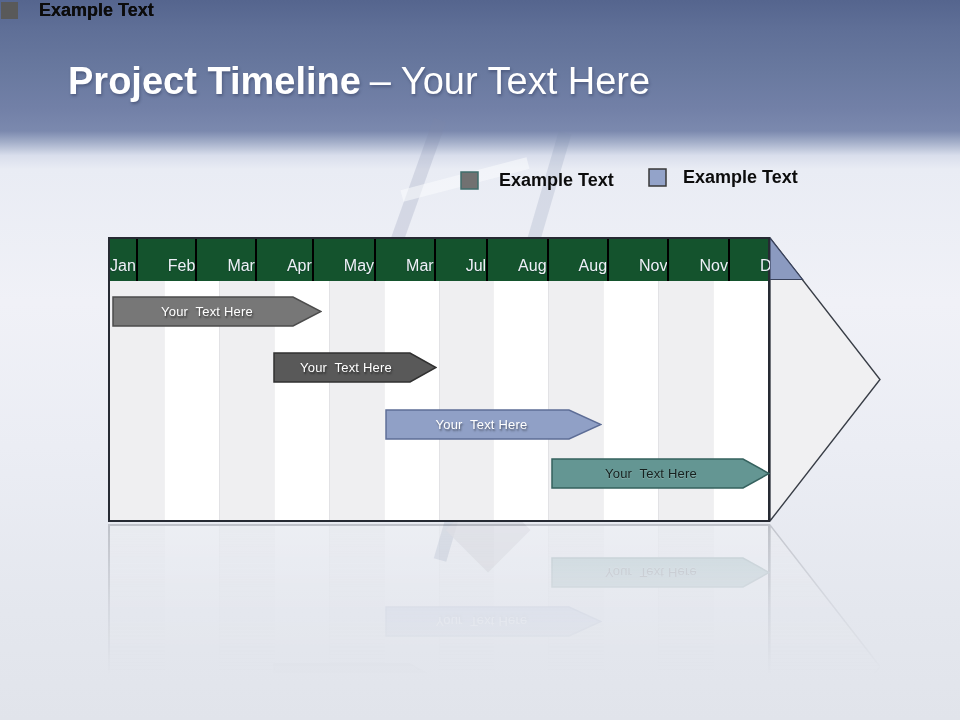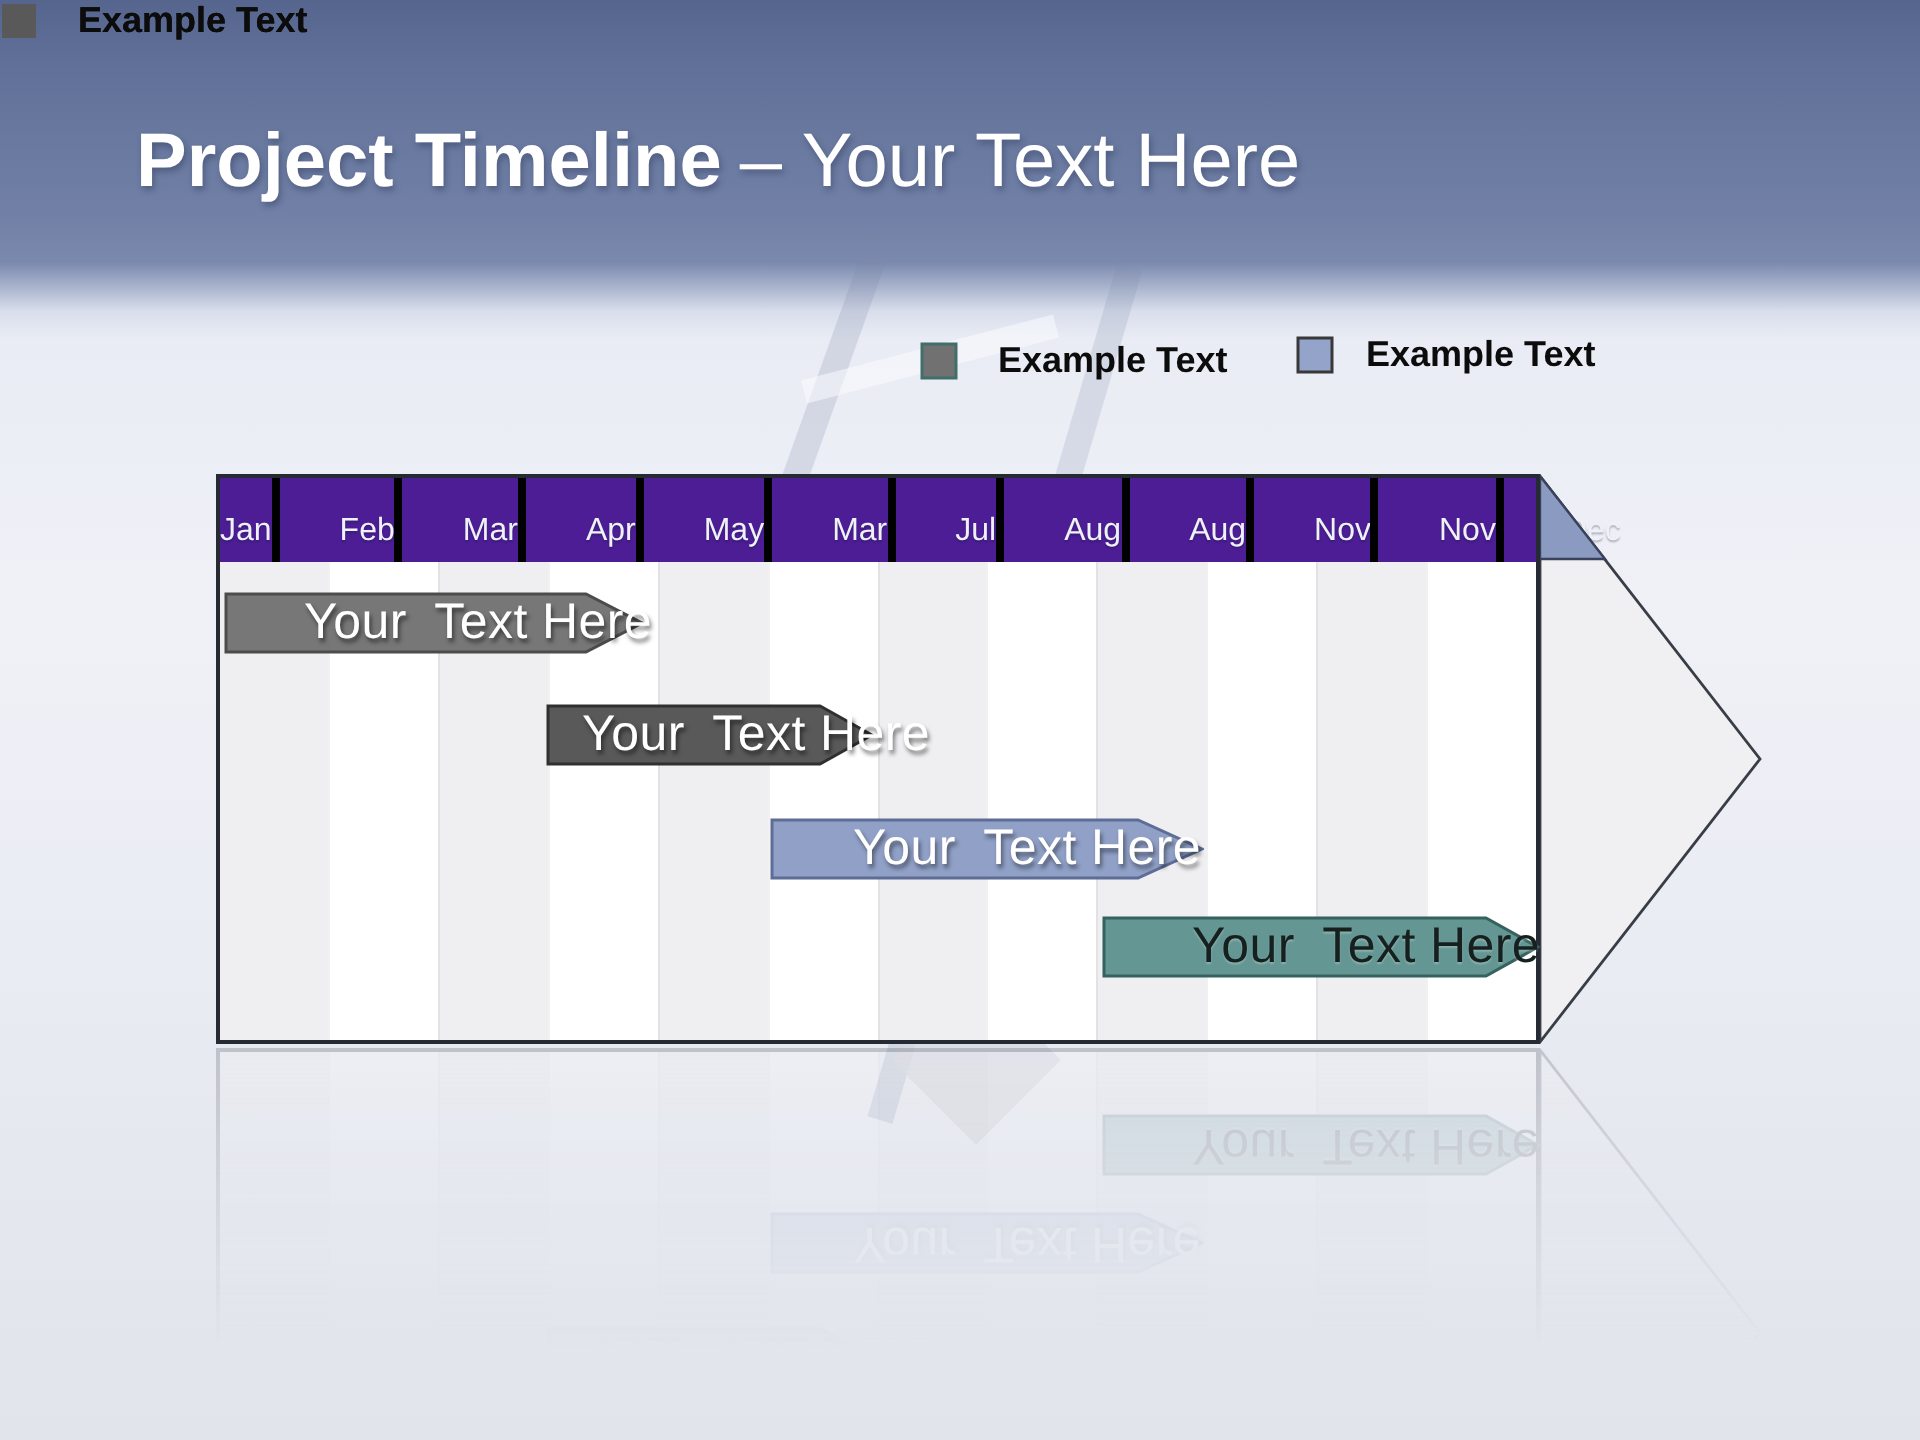--- a/index.html
+++ b/index.html
@@ -27,37 +27,37 @@
   .legend-swatch{display:block;}
   .legend-item:nth-of-type(1) rect{stroke:#4a4a4a;}
   .legend-item:nth-of-type(2) rect{stroke:#55658c;}
   .legend-item:nth-of-type(3) rect{stroke:#3f6e6b;}
   .legend-item:nth-of-type(4) rect{stroke:#383838;}
   .legend-label{font-size:18px;font-weight:700;color:#0c0c0c;white-space:pre;}
   
   .chart{position:absolute;left:108px;top:237px;width:772px;height:285px;z-index:2;}
   .tl-table{position:absolute;left:0;top:0;width:662px;height:285px;
     border:2px solid #262a33;box-sizing:border-box;background:#ffffff;}
-  .tl-header{display:flex;height:54px;background:#4c1d95;
+  .tl-header{display:flex;height:54px;background:#14532d;
     border-bottom:1px solid rgba(40,50,75,.40);box-sizing:border-box;}
   .tl-header .m-cell{flex:1;display:flex;align-items:center;justify-content:center;
     color:#eef1f7;font-size:16px;text-shadow:0 1px 1px rgba(20,28,50,.3);}
-  .tl-header .m-cell + .m-cell{border-left:4px solid #000000;padding-left:30px;}
+  .tl-header .m-cell + .m-cell{border-left:2px solid #000000;padding-left:30px;}
   .tl-body{display:flex;position:absolute;left:0;top:42px;right:0;bottom:0;}
   .tl-col{flex:1;}
   .tl-col + .tl-col{border-left:1px solid rgba(60,60,70,.07);}
   .tl-col.shade{background:#efeff1;}
   .tl-col.plain{background:#ffffff;}
   
   .arrow-svg{position:absolute;left:662px;top:0;}
   
   .bar{position:absolute;height:31px;z-index:4;}
   .bar svg{position:absolute;left:0;top:0;display:block;}
   .bar-label{position:absolute;top:0;height:100%;display:flex;align-items:center;
-    justify-content:center;font-size:25px;white-space:pre;letter-spacing:.2px;padding-left:32px;}
+    justify-content:center;font-size:13px;white-space:pre;letter-spacing:.2px;}
   .bar1{left:4px;top:59px;width:210px;}
   .bar2{left:165px;top:115px;width:164px;}
   .bar3{left:277px;top:172px;width:217px;}
   .bar4{left:443px;top:221px;width:219px;}
   .bar1 polygon{stroke:#4c4c4c;stroke-width:1.5;}
   .bar2 polygon{stroke:#303030;stroke-width:1.5;}
   .bar3 polygon{stroke:#5d6d96;stroke-width:1.5;}
   .bar4 polygon{stroke:#35615e;stroke-width:1.5;}
   .bar1 .bar-label{left:0;width:190px;color:#ffffff;text-shadow:1px 2px 2px rgba(0,0,0,.5);}
   .bar2 .bar-label{left:0;width:146px;color:#ffffff;text-shadow:1px 2px 2px rgba(0,0,0,.5);}

